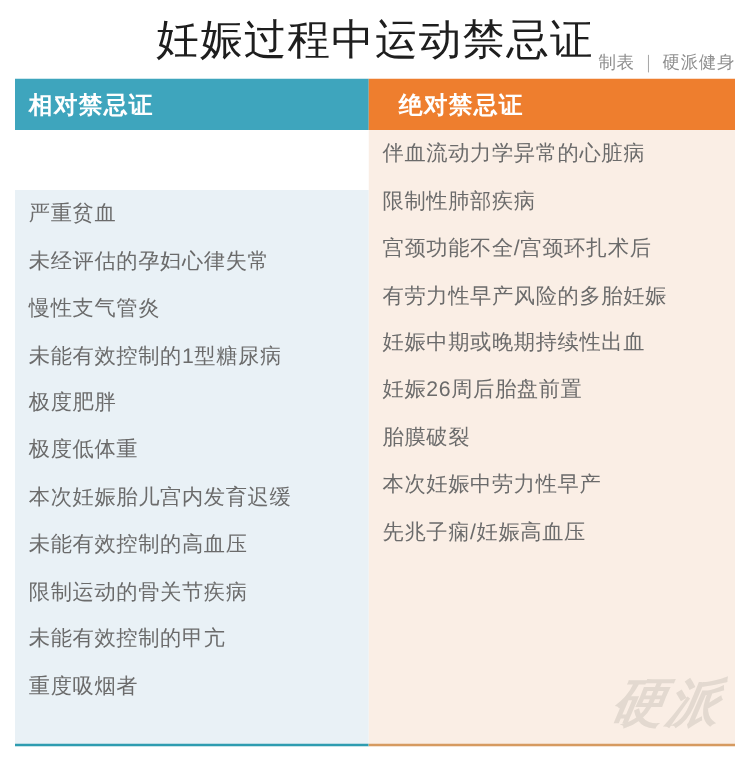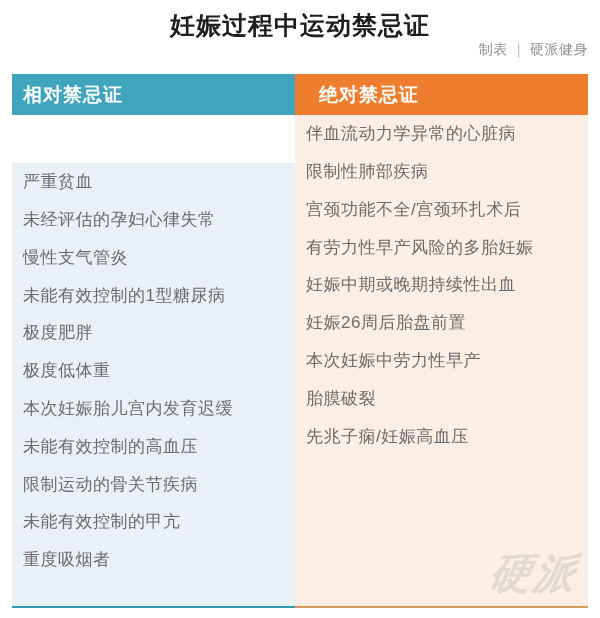--- a/index.html
+++ b/index.html
@@ -20,31 +20,31 @@
     width: 600px; height: 618px;
     background: #ffffff;
     font-family: "Liberation Sans", sans-serif;
     overflow: hidden;
   }
   .page { position: relative; width: 600px; height: 618px; background: #fff; }
 
   .title {
     position: absolute; top: 9px; left: 0; width: 100%;
     text-align: center;
-    font-size: 25px; font-weight: bold; color: var(--title-text);
+    font-size: 34px; font-weight: normal; color: var(--title-text);
     letter-spacing: 1px;
   }
   .credit {
     position: absolute; top: 41px; right: 12px;
     font-size: 14px; color: var(--credit-text);
     letter-spacing: 0.5px;
   }
   .credit .sep { margin: 0 4px; color: #a9a9a9; }
 
-  .table { position: absolute; left: 12px; top: 74px; width: 576px; }
+  .table { position: absolute; left: 12px; top: 63px; width: 576px; }
 
   .header-row { display: flex; height: 41px; }
   .hcell {
     display: flex; align-items: center;
     padding-left: 11px;
     color: var(--header-text);
     font-size: 19px; font-weight: bold;
     letter-spacing: 1px;
   }
   .hcell.left  { width: 283px; background: var(--teal-header); }
@@ -112,20 +112,20 @@
           <div class="row">重度吸烟者</div>
         </div>
       <div class="col right">
         <div class="watermark">硬派</div>
       <div class="row">伴血流动力学异常的心脏病</div>
           <div class="row">限制性肺部疾病</div>
           <div class="row">宫颈功能不全/宫颈环扎术后</div>
           <div class="row">有劳力性早产风险的多胎妊娠</div>
           <div class="row">妊娠中期或晚期持续性出血</div>
           <div class="row">妊娠26周后胎盘前置</div>
+          <div class="row">胎膜破裂</div>
           <div class="row">本次妊娠中劳力性早产</div>
-          <div class="row">胎膜破裂</div>
           <div class="row">先兆子痫/妊娠高血压</div>
         </div>
     </div>
 
   </div>
 </div>
 
 </body></html>

